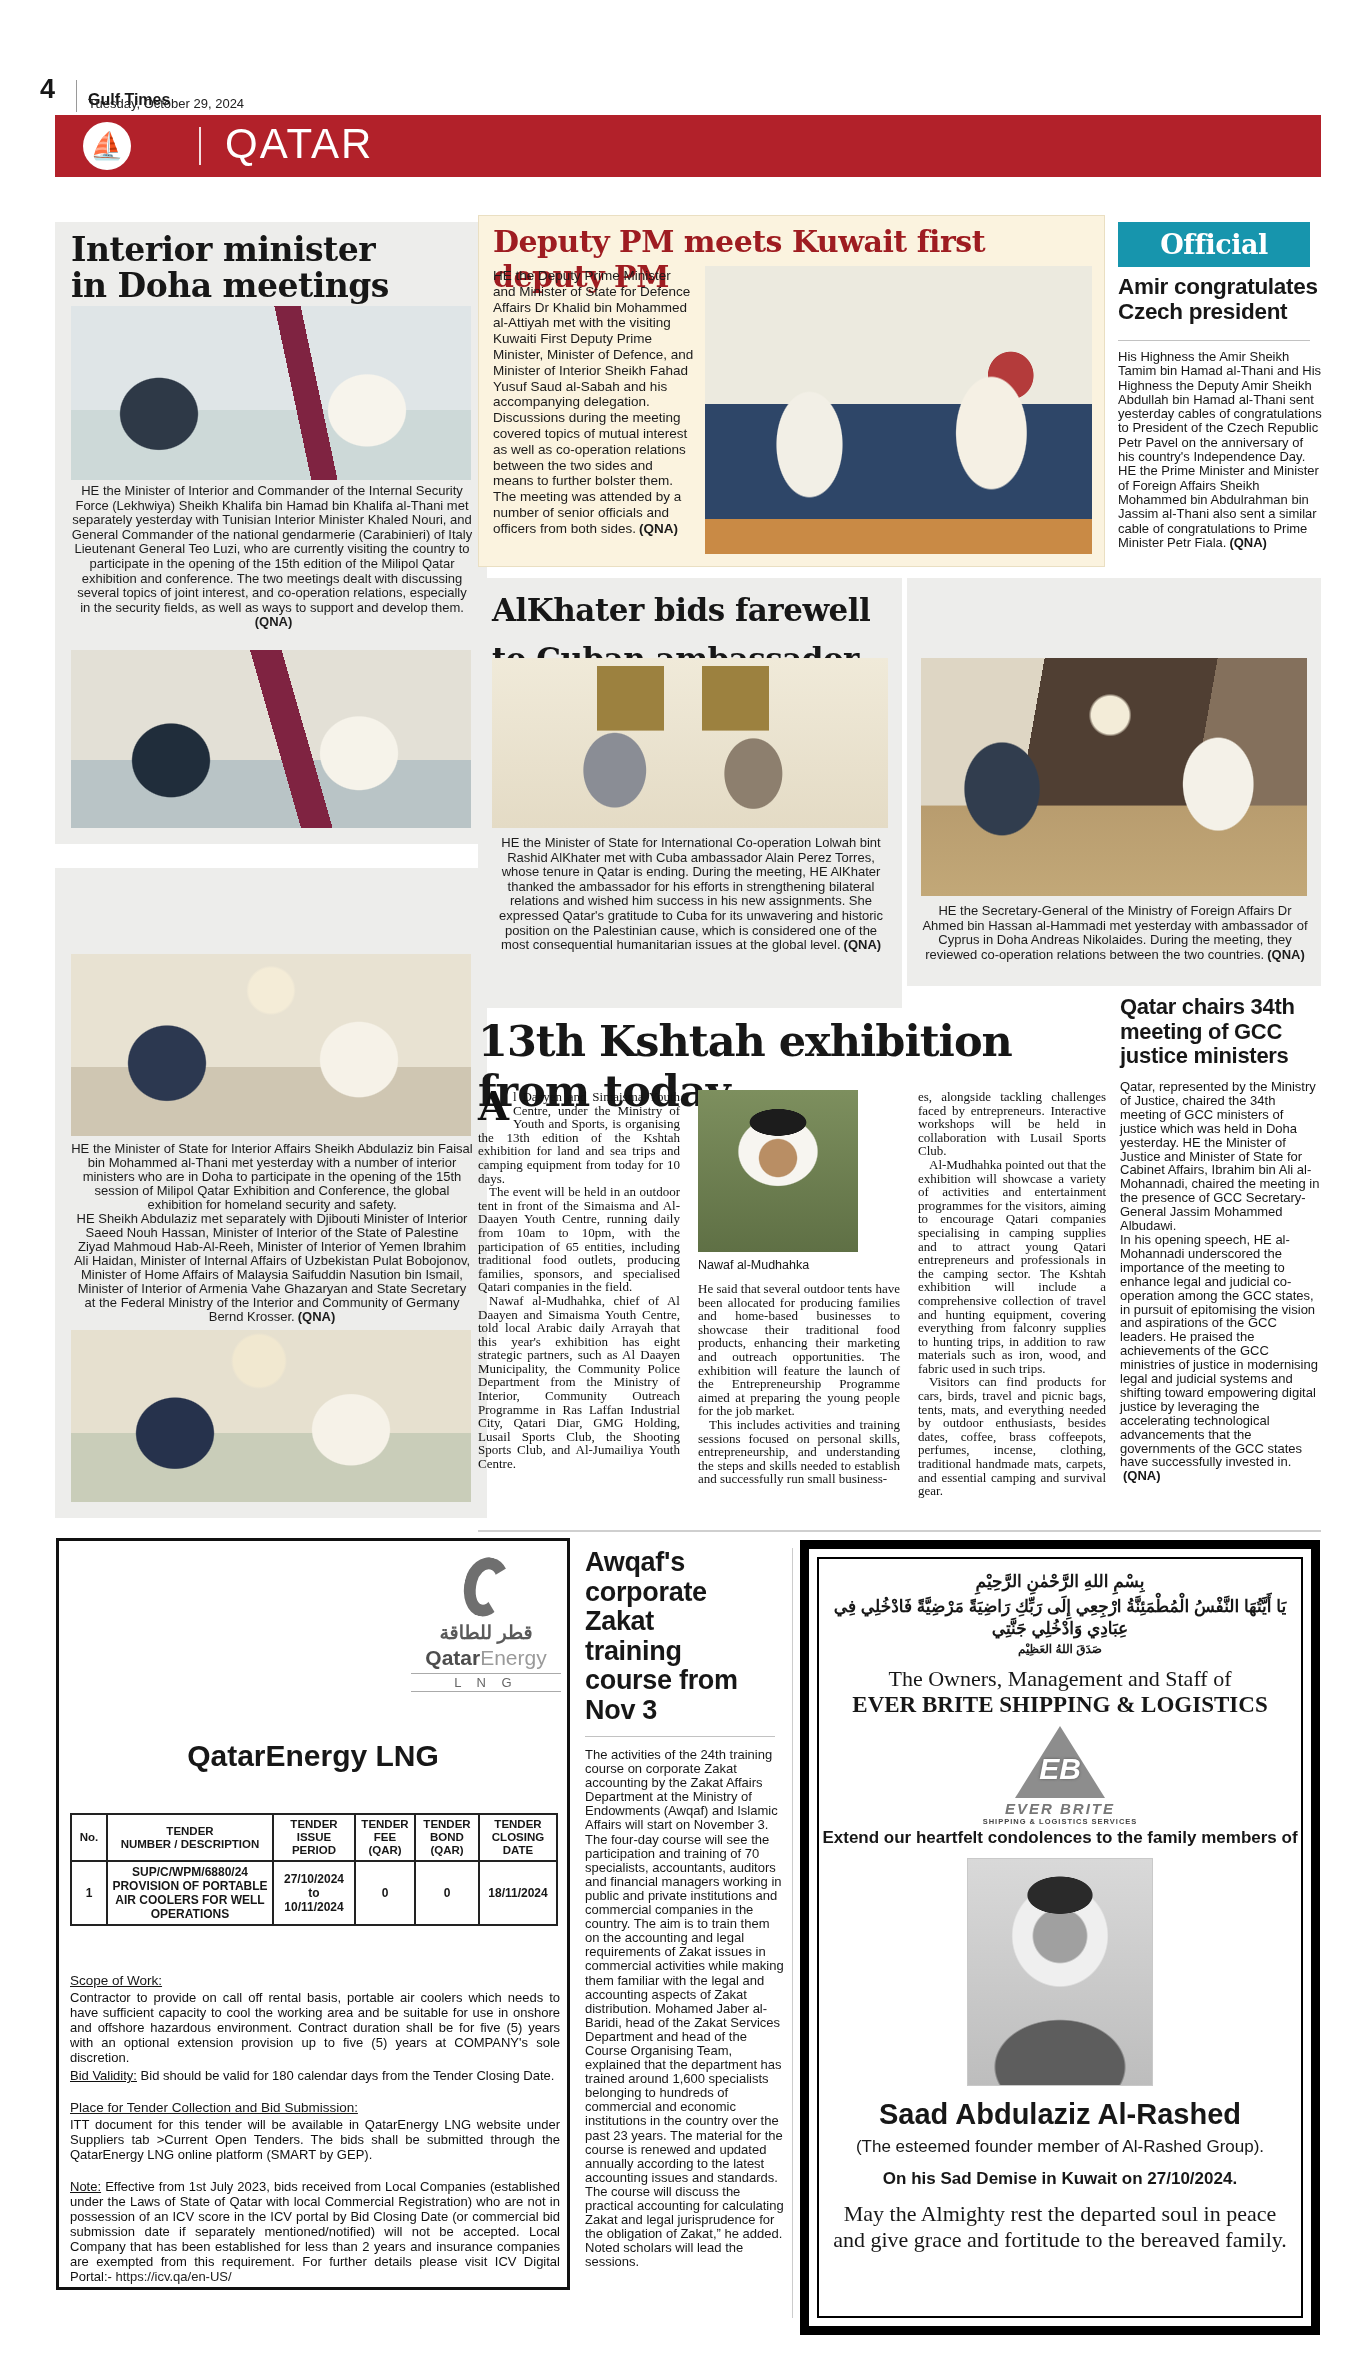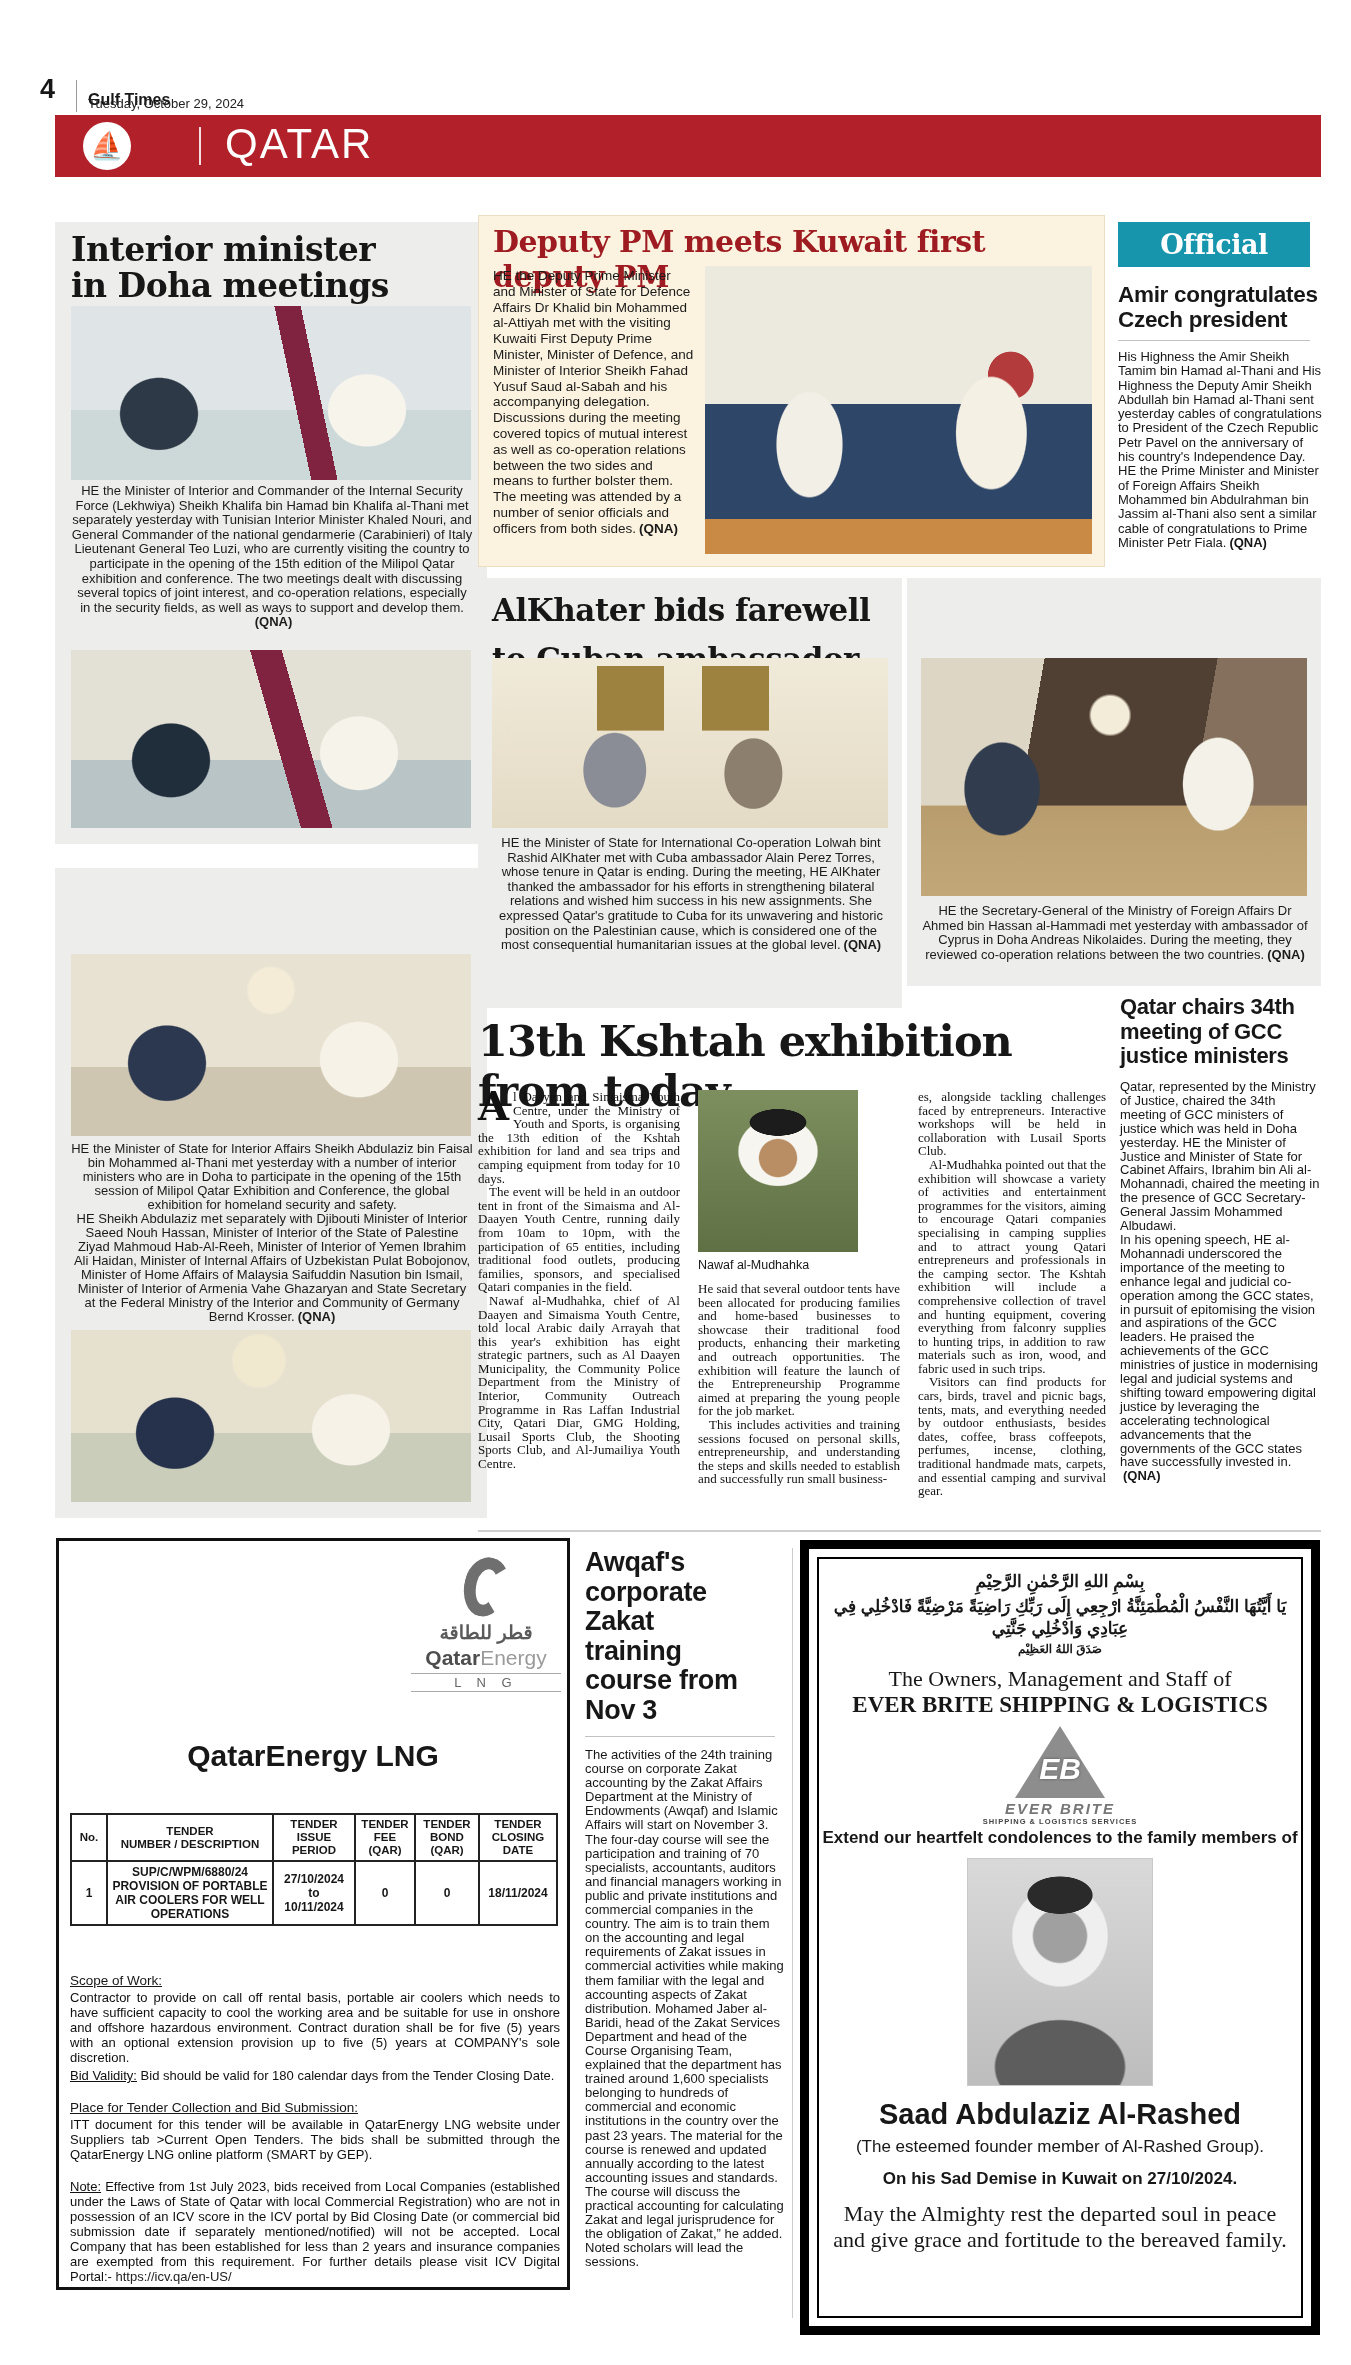--- a/index.html
+++ b/index.html
@@ -104,21 +104,21 @@
 
   <div class="abs" style="left:478px;top:215px;width:627px;height:352px;background:var(--cream);border:1px solid #ead fc2;border:1px solid #eadfc2;">
     <div class="abs h-slab" style="left:14px;top:8px;font-size:30px;color:var(--dkred);">Deputy PM meets Kuwait first deputy PM</div>
     <div class="abs" style="left:14px;top:52px;width:201px;font-size:13.5px;line-height:15.8px;color:#1a1a1a;"><span>HE the Deputy Prime Minister and Minister of State for Defence Affairs Dr Khalid bin Mohammed al-Attiyah met with the visiting Kuwaiti First Deputy Prime Minister, Minister of Defence, and Minister of Interior Sheikh Fahad Yusuf Saud al-Sabah and his accompanying delegation. Discussions during the meeting covered topics of mutual interest as well as co-operation relations between the two sides and means to further bolster them. The meeting was attended by a number of senior officials and officers from both sides.</span><span class="qna">(QNA)</span></div>
     <div class="photo ph-dep" style="left:226px;top:50px;width:387px;height:288px;"></div>
   </div>
 
   <div class="abs" style="left:1118px;top:222px;width:192px;height:45px;background:var(--teal);text-align:center;">
     <span class="h-slab" style="color:#fff;font-size:27px;line-height:45px;">Official</span>
   </div>
-  <div class="abs sanshead" style="left:1118px;top:282px;width:204px;font-size:22.5px;line-height:25px;">Amir congratulates Czech president</div>
+  <div class="abs sanshead" style="left:1118px;top:274px;width:204px;font-size:22.5px;line-height:25px;">Amir congratulates Czech president</div>
   <div class="abs" style="left:1118px;top:340px;width:192px;height:1px;background:#c2c2c2;"></div>
   <div class="abs" style="left:1118px;top:350px;width:204px;font-size:13px;line-height:14.3px;"><span>His Highness the Amir Sheikh Tamim bin Hamad al-Thani and His Highness the Deputy Amir Sheikh Abdullah bin Hamad al-Thani sent yesterday cables of congratulations to President of the Czech Republic Petr Pavel on the anniversary of his country's Independence Day. HE the Prime Minister and Minister of Foreign Affairs Sheikh Mohammed bin Abdulrahman bin Jassim al-Thani also sent a similar cable of congratulations to Prime Minister Petr Fiala.</span><span class="qna">(QNA)</span></div>
 
   <div class="abs" style="left:478px;top:578px;width:424px;height:430px;background:var(--grey);">
     <div class="abs h-slab prel" style="left:14px;top:8px;font-size:31px;line-height:49px;">AlKhater bids farewell
 to Cuban ambassador</div>
     <div class="photo ph-alk" style="left:14px;top:80px;width:396px;height:170px;"></div>
     <div class="abs cap" style="left:14px;top:258px;width:398px;"><span>HE the Minister of State for International Co-operation Lolwah bint Rashid AlKhater met with Cuba ambassador Alain Perez Torres, whose tenure in Qatar is ending. During the meeting, HE AlKhater thanked the ambassador for his efforts in strengthening bilateral relations and wished him success in his new assignments. She expressed Qatar's gratitude to Cuba for its unwavering and historic position on the Palestinian cause, which is considered one of the most consequential humanitarian issues at the global level.</span><span class="qna">(QNA)</span></div>
   </div>
 

